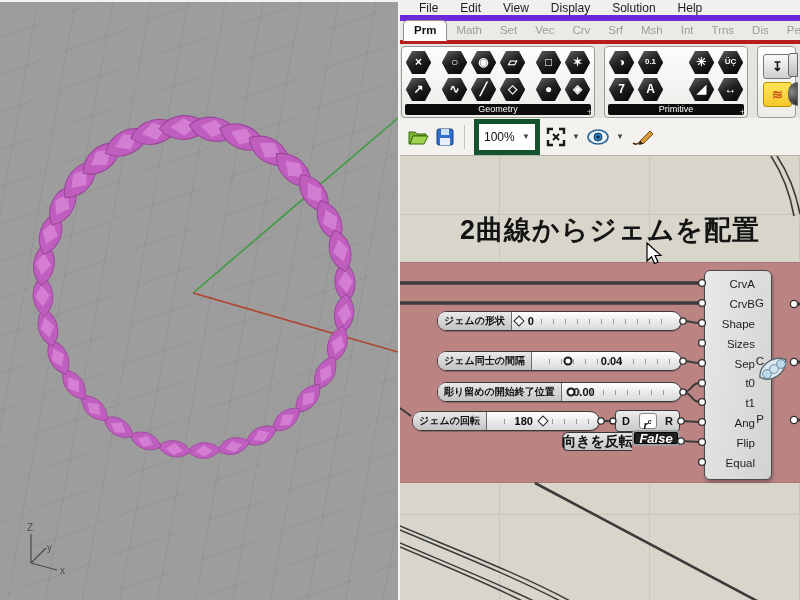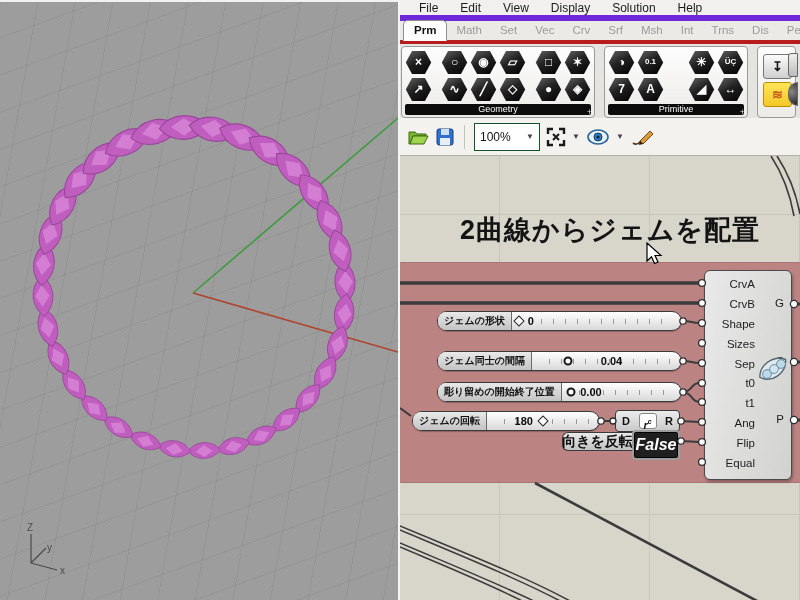--- a/index.html
+++ b/index.html
@@ -61,21 +61,21 @@
   .sqbtn.active { background:linear-gradient(#ffe457,#f4c82a); border:1px solid #b98f00; color:#c7581c; }
   #tb-sliver { position:absolute; right:-3px; top:6px; width:10px; display:flex; flex-direction:column; gap:5px; }
   .sliver { width:10px; height:24px; border:1px solid #666; border-radius:3px 0 0 3px;
     background:linear-gradient(#eee,#bbb); }
 
   
   #toolbar2 { position:absolute; left:0; top:118px; width:400px; height:38px;
     background:#f3f2ef; border-bottom:1px solid #b5b2a8;
     display:flex; align-items:center; gap:6px; padding-left:7px; }
   .t2sep { width:1px; height:24px; background:#c4c2bd; margin:0 3px; }
-  #zoom-combo { width:66px; height:22px; background:#fff; border:1px solid #14532d;
+  #zoom-combo { width:66px; height:22px; background:#fff; border:5px solid #14532d;
     font-size:12px; color:#111; display:flex; align-items:center;
     justify-content:space-between; padding:13px 5px; }
   .caret { font-size:8px; color:#444; }
 
   
   #canvas { position:absolute; left:0; top:156px; width:400px; height:444px;
     background:
       linear-gradient(#c9c6bb 1px, transparent 1px),
       linear-gradient(90deg,#c9c6bb 1px, transparent 1px),
       #d8d5cb;
@@ -112,28 +112,28 @@
     font-size:11px; font-weight:bold; color:#111; }
   #rad-icon { width:18px; height:16px; background:#fff; border:1px solid #888; border-radius:3px;
     font-size:11px; font-weight:bold; font-style:italic; text-align:center; line-height:15px; }
   #rad-icon sup { font-size:7px; }
 
   
   #toggle-label { position:absolute; left:162px; top:276px; width:70px; height:19px;
     background:linear-gradient(#e9e9e9,#c3c3c3); border:1.5px solid #3a3a3a;
     border-radius:6px 0 0 6px; border-right:none; font-size:14px; font-weight:bold;
     color:#111; display:flex; align-items:center; justify-content:center; white-space:nowrap; }
-  #toggle-value { position:absolute; left:232px; top:274px; width:48px; height:30px;
+  #toggle-value { position:absolute; left:232px; top:274px; width:48px; height:16px;
     background:#1f1f1f; border:2px solid #9d9d9d; border-radius:4px;
-    color:#fff; font-size:16px; font-weight:bold; font-style:italic;
+    color:#fff; font-size:13px; font-weight:bold; font-style:italic;
     display:flex; align-items:center; justify-content:center;
     box-shadow:inset 0 0 0 1px #000; }
 
   
-  #gem-comp { position:absolute; left:304px; top:114px; width:88px; height:210px;
+  #gem-comp { position:absolute; left:304px; top:114px; width:68px; height:210px;
     background:linear-gradient(100deg,#e9e9e9,#d2d2d0); border:1.5px solid #4a4a4a;
     border-radius:6px; box-shadow:1px 2px 3px rgba(0,0,0,0.3); padding-top:3px; }
   .in-row { height:19.9px; display:flex; align-items:center; }
   .in-row span { width:50px; text-align:right; font-size:11.5px; color:#1d1d1d; padding-left:7px; }
   .out-label { position:absolute; right:7px; font-size:11.5px; color:#1d1d1d; }
   #comp-icon { position:absolute; left:52px; top:82px; }
 
   #wires { position:absolute; left:0; top:0; z-index:5; pointer-events:none; }
   #cursor { position:absolute; left:246px; top:86px; z-index:9; }
 </style>
@@ -453,21 +453,21 @@
           <div class="ticks"></div>
           <div class="knob circle" style="left: 24%;"></div>
           <span class="val" style="left: 24%; margin-left: 9px; padding-left: 24px;">0.04</span>
         </div>
       </div>
       <div class="slider" style="left:37px; top:226px; width:245px;">
         <div class="label">彫り留めの開始終了位置</div>
         <div class="track">
           <div class="ticks"></div>
           <div class="knob circle" style="left: 8%;"></div>
-          <span class="val" style="left: 8%; margin-left: 9px;">0.00</span>
+          <span class="val" style="left: 8%; margin-left: 2px;">0.00</span>
         </div>
       </div>
       <div class="slider" style="left:12px; top:255px; width:188px;">
         <div class="label">ジェムの回転</div>
         <div class="track">
           <div class="ticks"></div>
           <div class="knob diamond" style="left: 50%;"></div>
           <span class="val" style="right: 50%; margin-right: 10px;">180</span>
         </div>
       </div>

